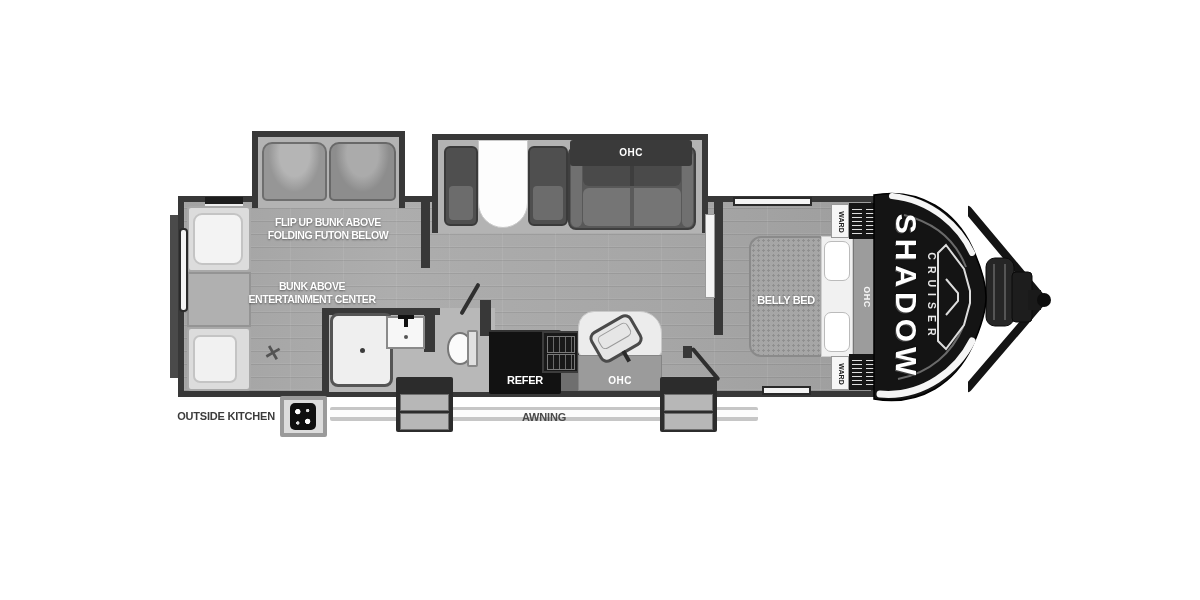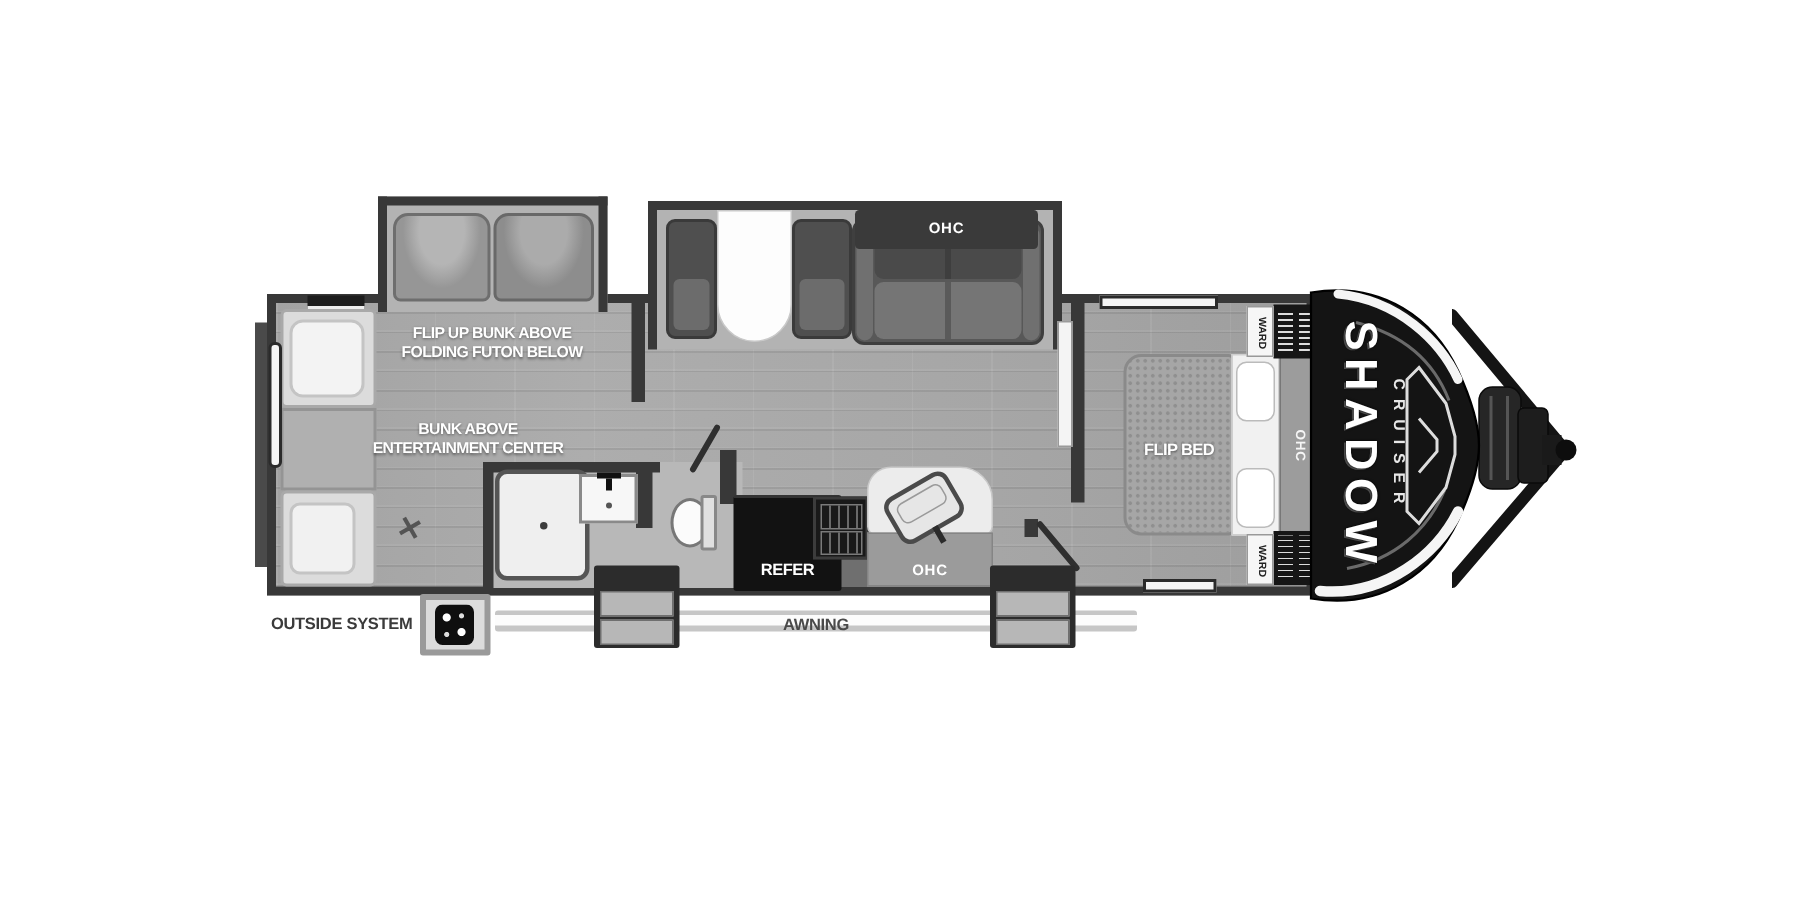--- a/index.html
+++ b/index.html
@@ -132,21 +132,21 @@
 
   <div class="abs win" style="left:733px;top:197px;width:79px;height:9px;"></div>
   <div class="abs win" style="left:762px;top:386px;width:49px;height:9px;"></div>
 
   <div class="abs" style="left:749px;top:236px;width:74px;height:121px;background-color:#a6a6a6;border:2px solid #8a8a8a;border-radius:12px 4px 4px 12px;z-index:3;
               background-image:radial-gradient(circle,#8f8f8f 1px,transparent 1.4px);background-size:5px 5px;"></div>
   <div class="abs" style="left:821px;top:236px;width:32px;height:121px;background:#f1f1f1;border:1px solid #cfcfcf;z-index:3;"></div>
   <div class="abs" style="left:824px;top:241px;width:26px;height:40px;background:#ffffff;border:1px solid #bbbbbb;border-radius:7px;z-index:4;"></div>
   <div class="abs" style="left:824px;top:312px;width:26px;height:40px;background:#ffffff;border:1px solid #bbbbbb;border-radius:7px;z-index:4;"></div>
   <div class="abs lbl" style="left:749px;top:294px;width:74px;font-size:11px;">
-    <span>FLIP BED</span>
+    <span>BELLY BED</span>
   </div>
 
   <div class="abs" style="left:853px;top:233px;width:26px;height:127px;background:#9c9c9c;border:1px solid #777777;z-index:3;">
     <span class="rot90" style="left:13px;top:63px;color:#f5f5f5;font-weight:bold;font-size:9px;letter-spacing:.5px;">OHC</span>
   </div>
 
   <div class="abs" style="left:831px;top:204px;width:18px;height:34px;background:#f6f6f6;border:1px solid #999999;z-index:4;">
     <span class="rot90" style="left:9px;top:17px;color:#222;font-weight:bold;font-size:7px;">WARD</span>
   </div>
   <div class="abs" style="left:849px;top:203px;width:30px;height:36px;background:#161616;z-index:3;">
@@ -206,17 +206,17 @@
   </div>
 
   <div class="abs" style="left:280px;top:396px;width:47px;height:41px;background:#dcdcdc;border:4px solid #9a9a9a;border-radius:2px;z-index:6;">
     <div style="position:absolute;left:6px;top:3px;width:26px;height:27px;background:#0f0f0f;border-radius:5px;
                 background-image:radial-gradient(circle 3px at 30% 32%, #fff 0 2.4px, transparent 3px),
                                  radial-gradient(circle 3px at 68% 68%, #fff 0 2.4px, transparent 3px),
                                  radial-gradient(circle 2px at 30% 74%, #ddd 0 1.4px, transparent 2px),
                                  radial-gradient(circle 2px at 68% 28%, #ddd 0 1.4px, transparent 2px);"></div>
   </div>
   <div class="abs lbl-dark" style="left:150px;top:410px;width:125px;text-align:right;">
-    <span>OUTSIDE SYSTEM</span>
+    <span>OUTSIDE KITCHEN</span>
   </div>
 
 
 </div>
 
 </body></html>

